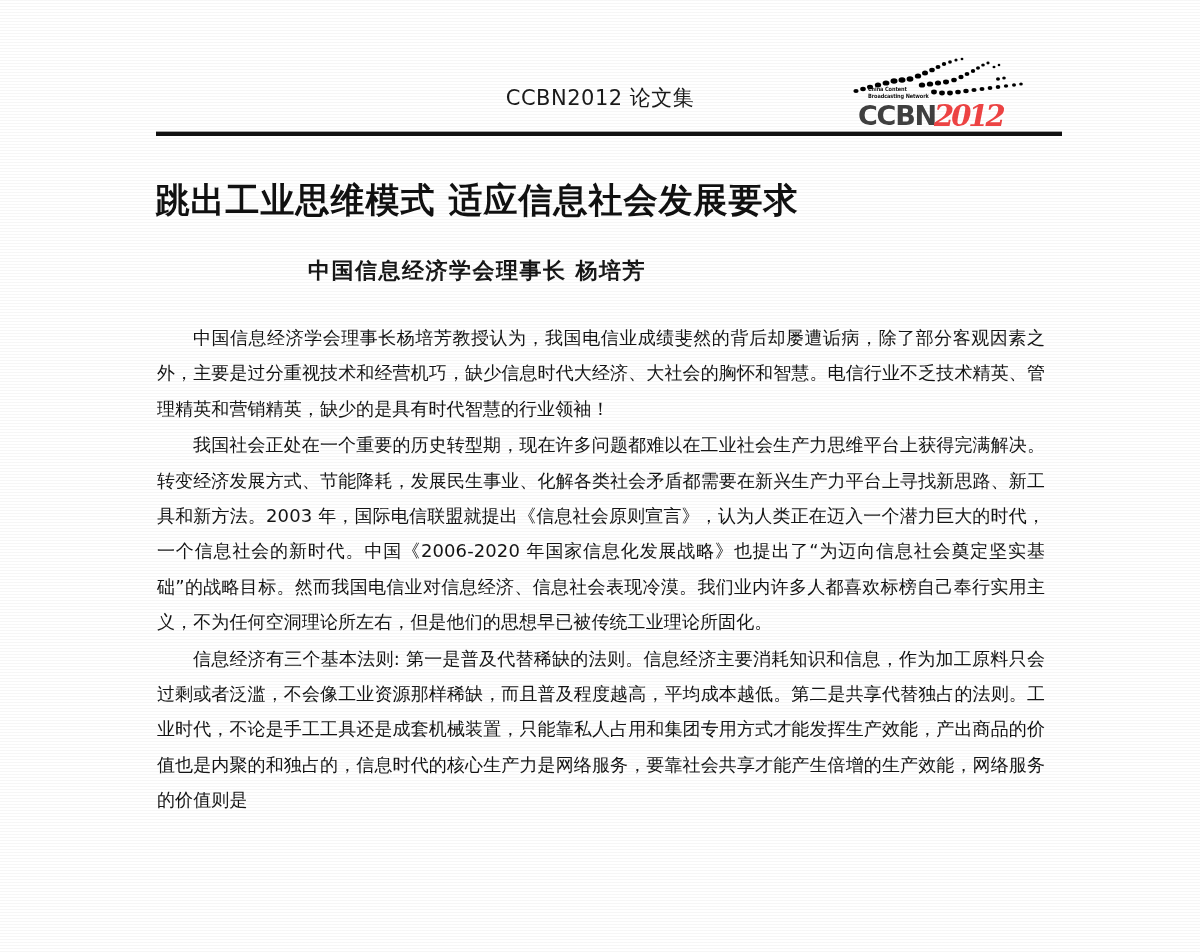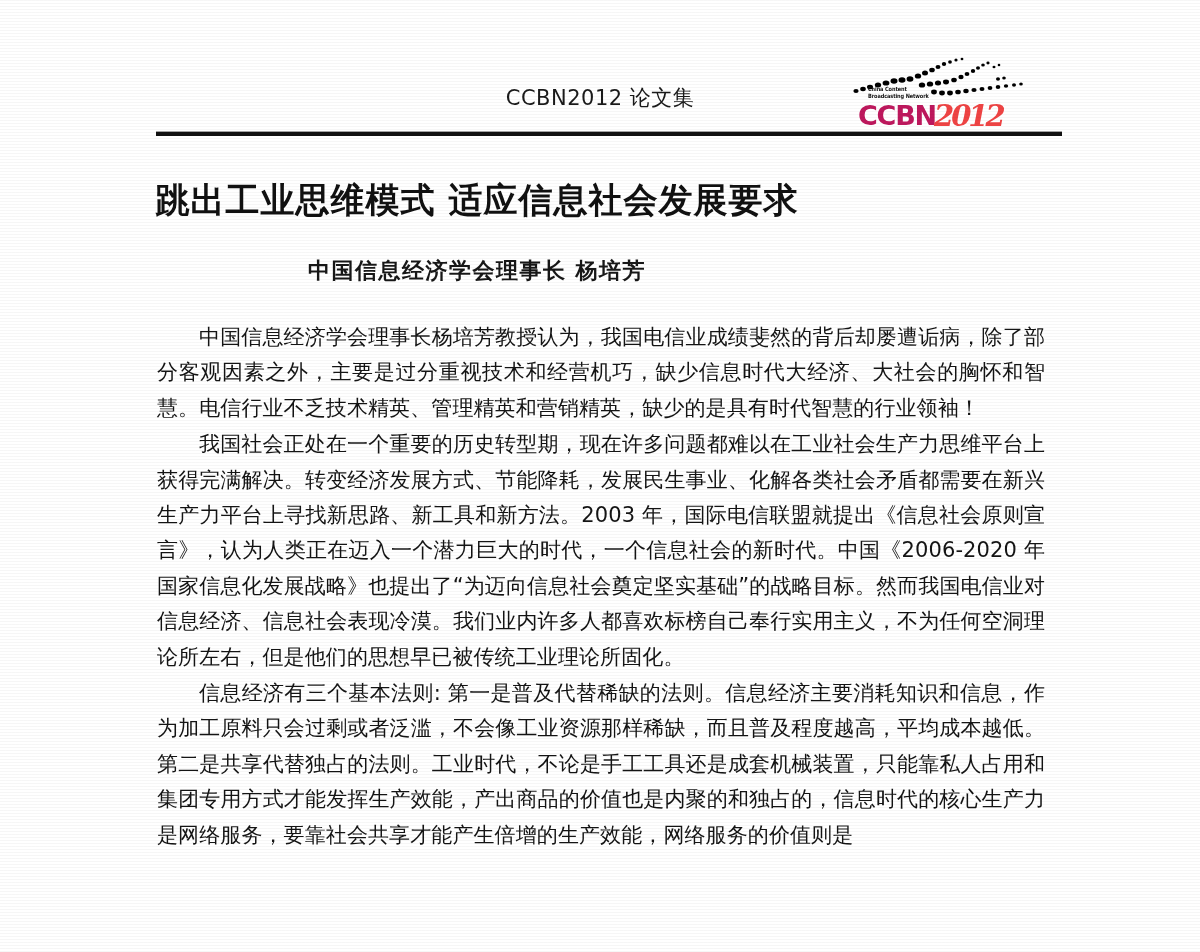--- a/index.html
+++ b/index.html
@@ -79,21 +79,21 @@
     width: 190px;
     height: 30px;
     line-height: 30px;
     white-space: nowrap;
   }
   .logo-ccbn {
     font-family: "DejaVu Sans", "Liberation Sans", sans-serif;
     font-weight: bold;
     font-size: 27px;
     letter-spacing: -1.2px;
-    color: #be185d;
+    color: #404040;
     vertical-align: middle;
   }
   .logo-year {
     font-family: "DejaVu Serif", "Liberation Serif", serif;
     font-style: italic;
     font-weight: bold;
     font-size: 29px;
     letter-spacing: -3px;
     color: #ef4444;
     vertical-align: middle;
@@ -148,21 +148,21 @@
     padding: 0;
     position: absolute;
     left: 157px;
     top: 188px;
     width: 888px;
   }
   .para {
     margin: 0 0 1px 0;
     text-indent: 2em;
     font-family: "DejaVu Sans", "Liberation Sans", sans-serif;
-    font-size: 21px;
+    font-size: 18px;
     line-height: 35.4px;
     color: #141414;
     text-align: justify;
     text-justify: inter-ideograph;
     letter-spacing: 0.1px;
     word-break: break-all;
   }
   .para:last-child {
     margin-bottom: 16px;
   }

